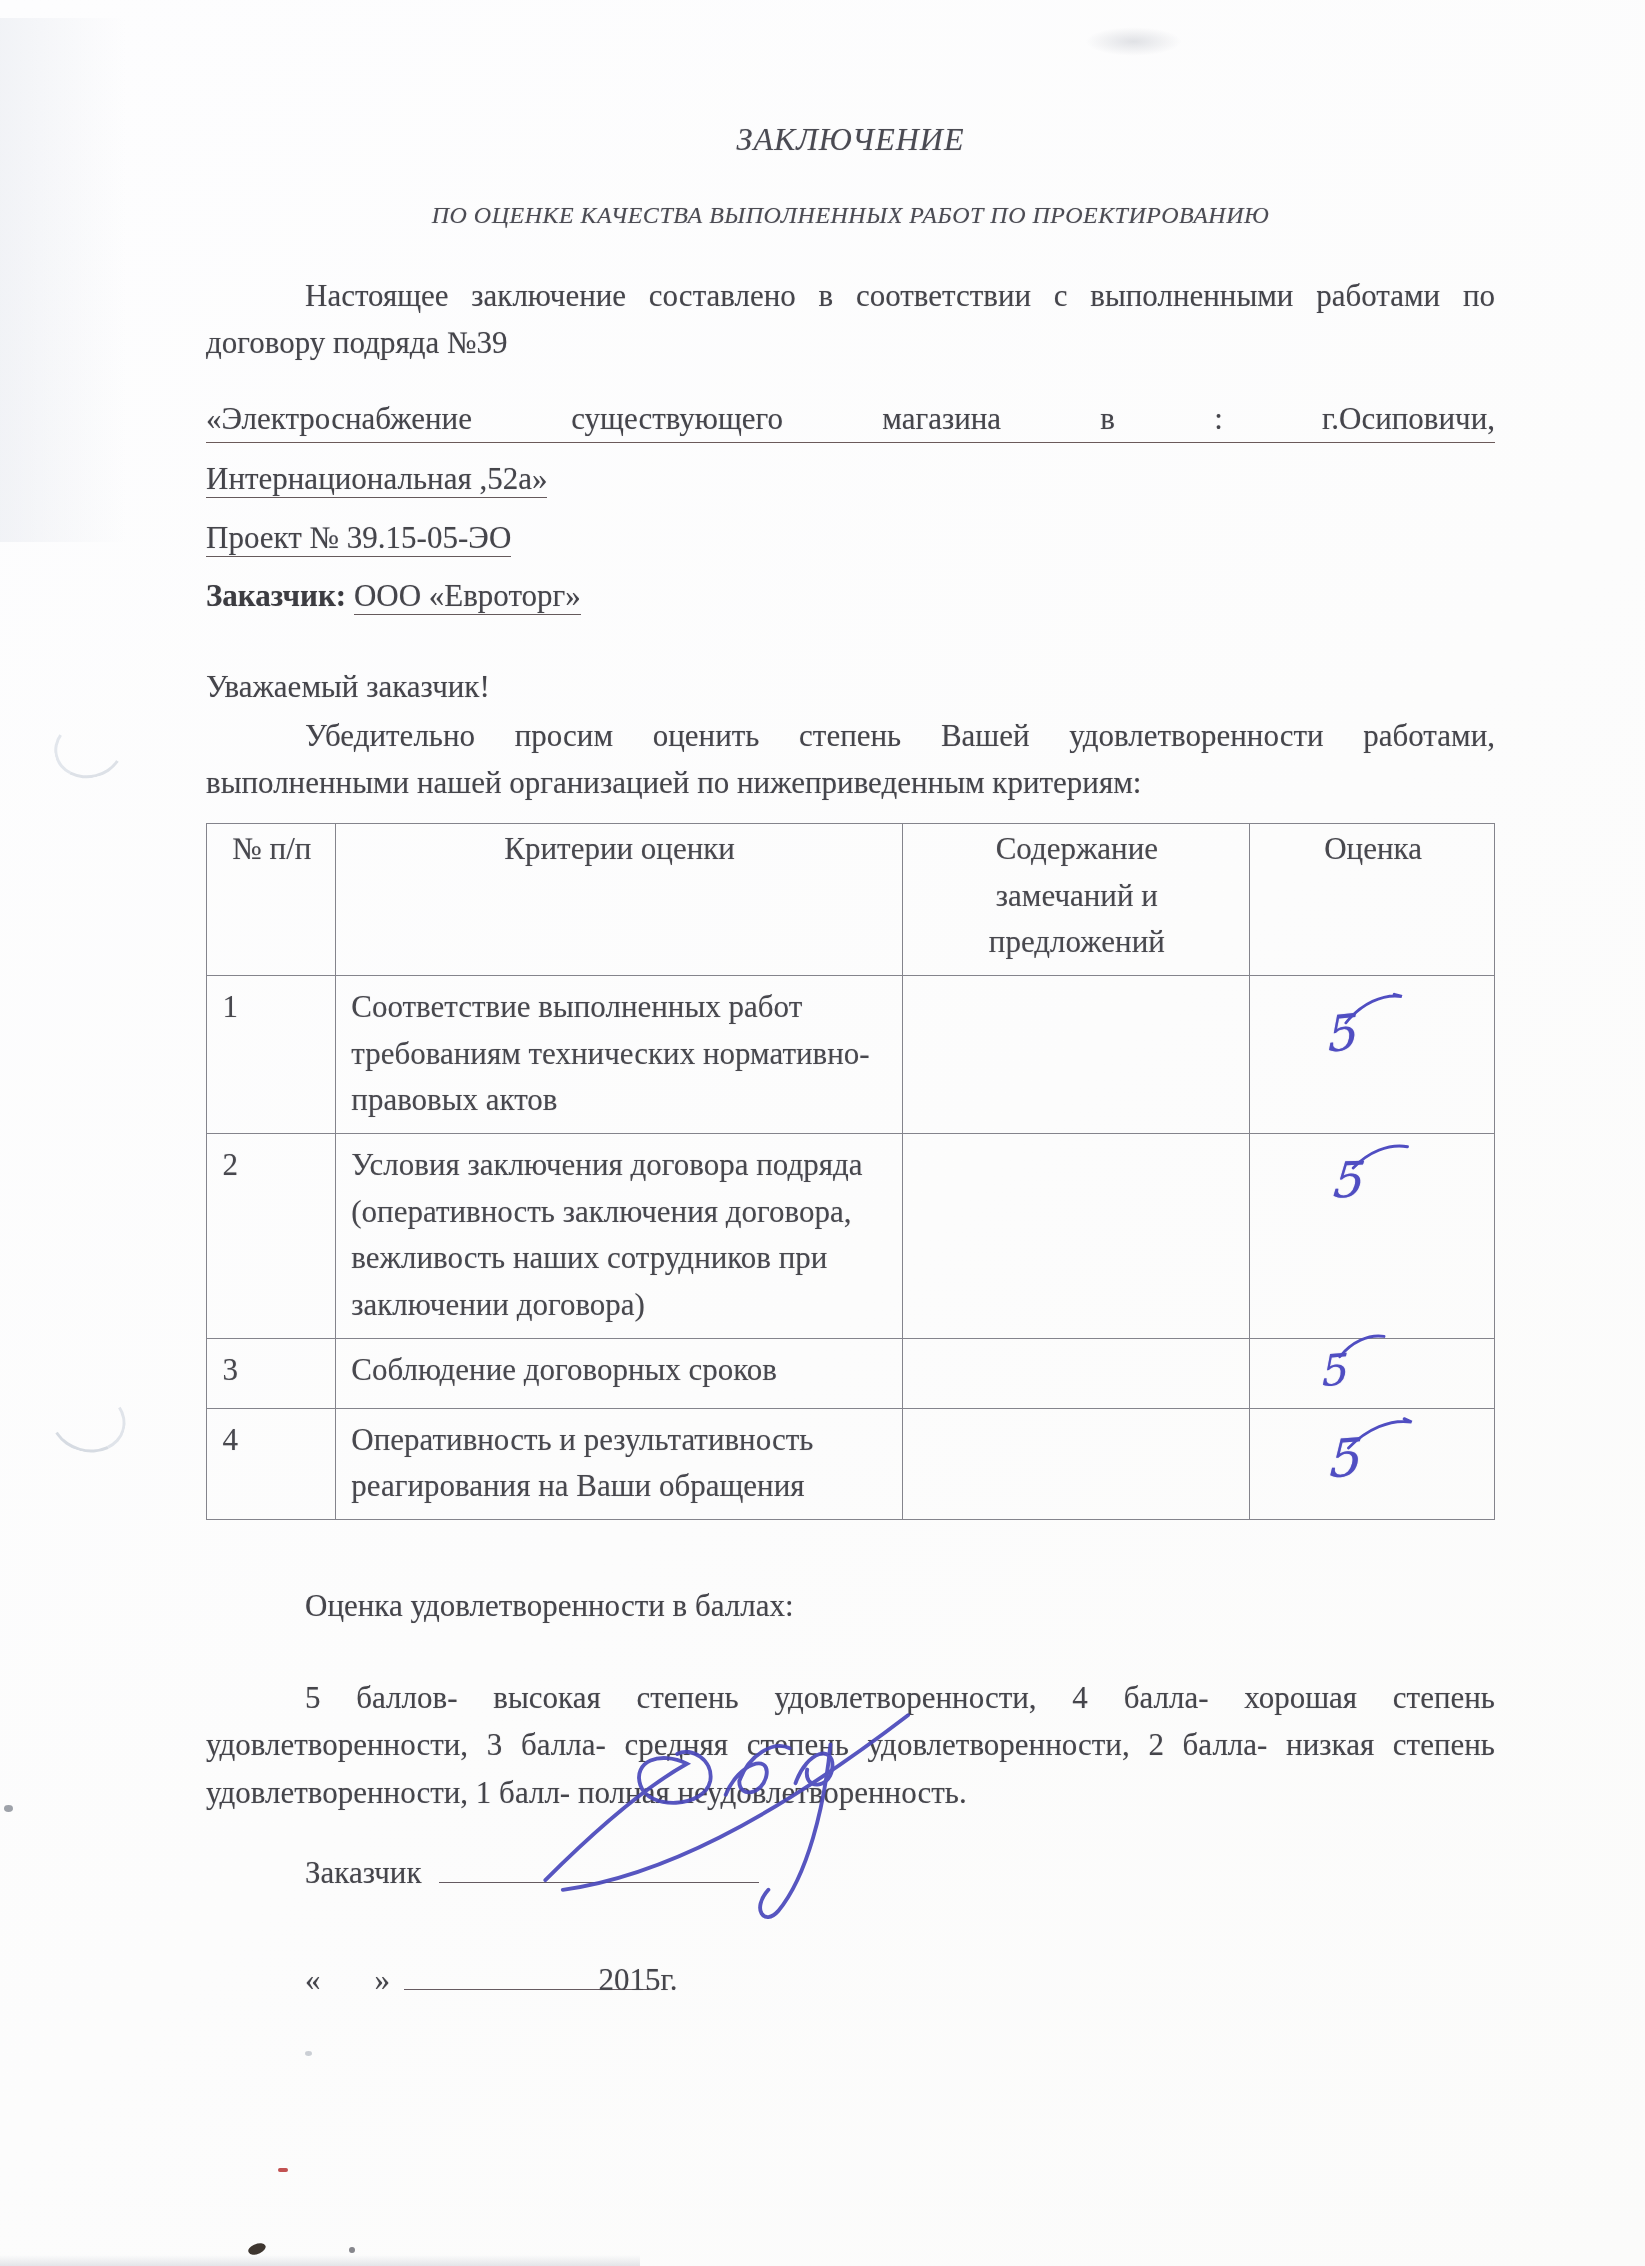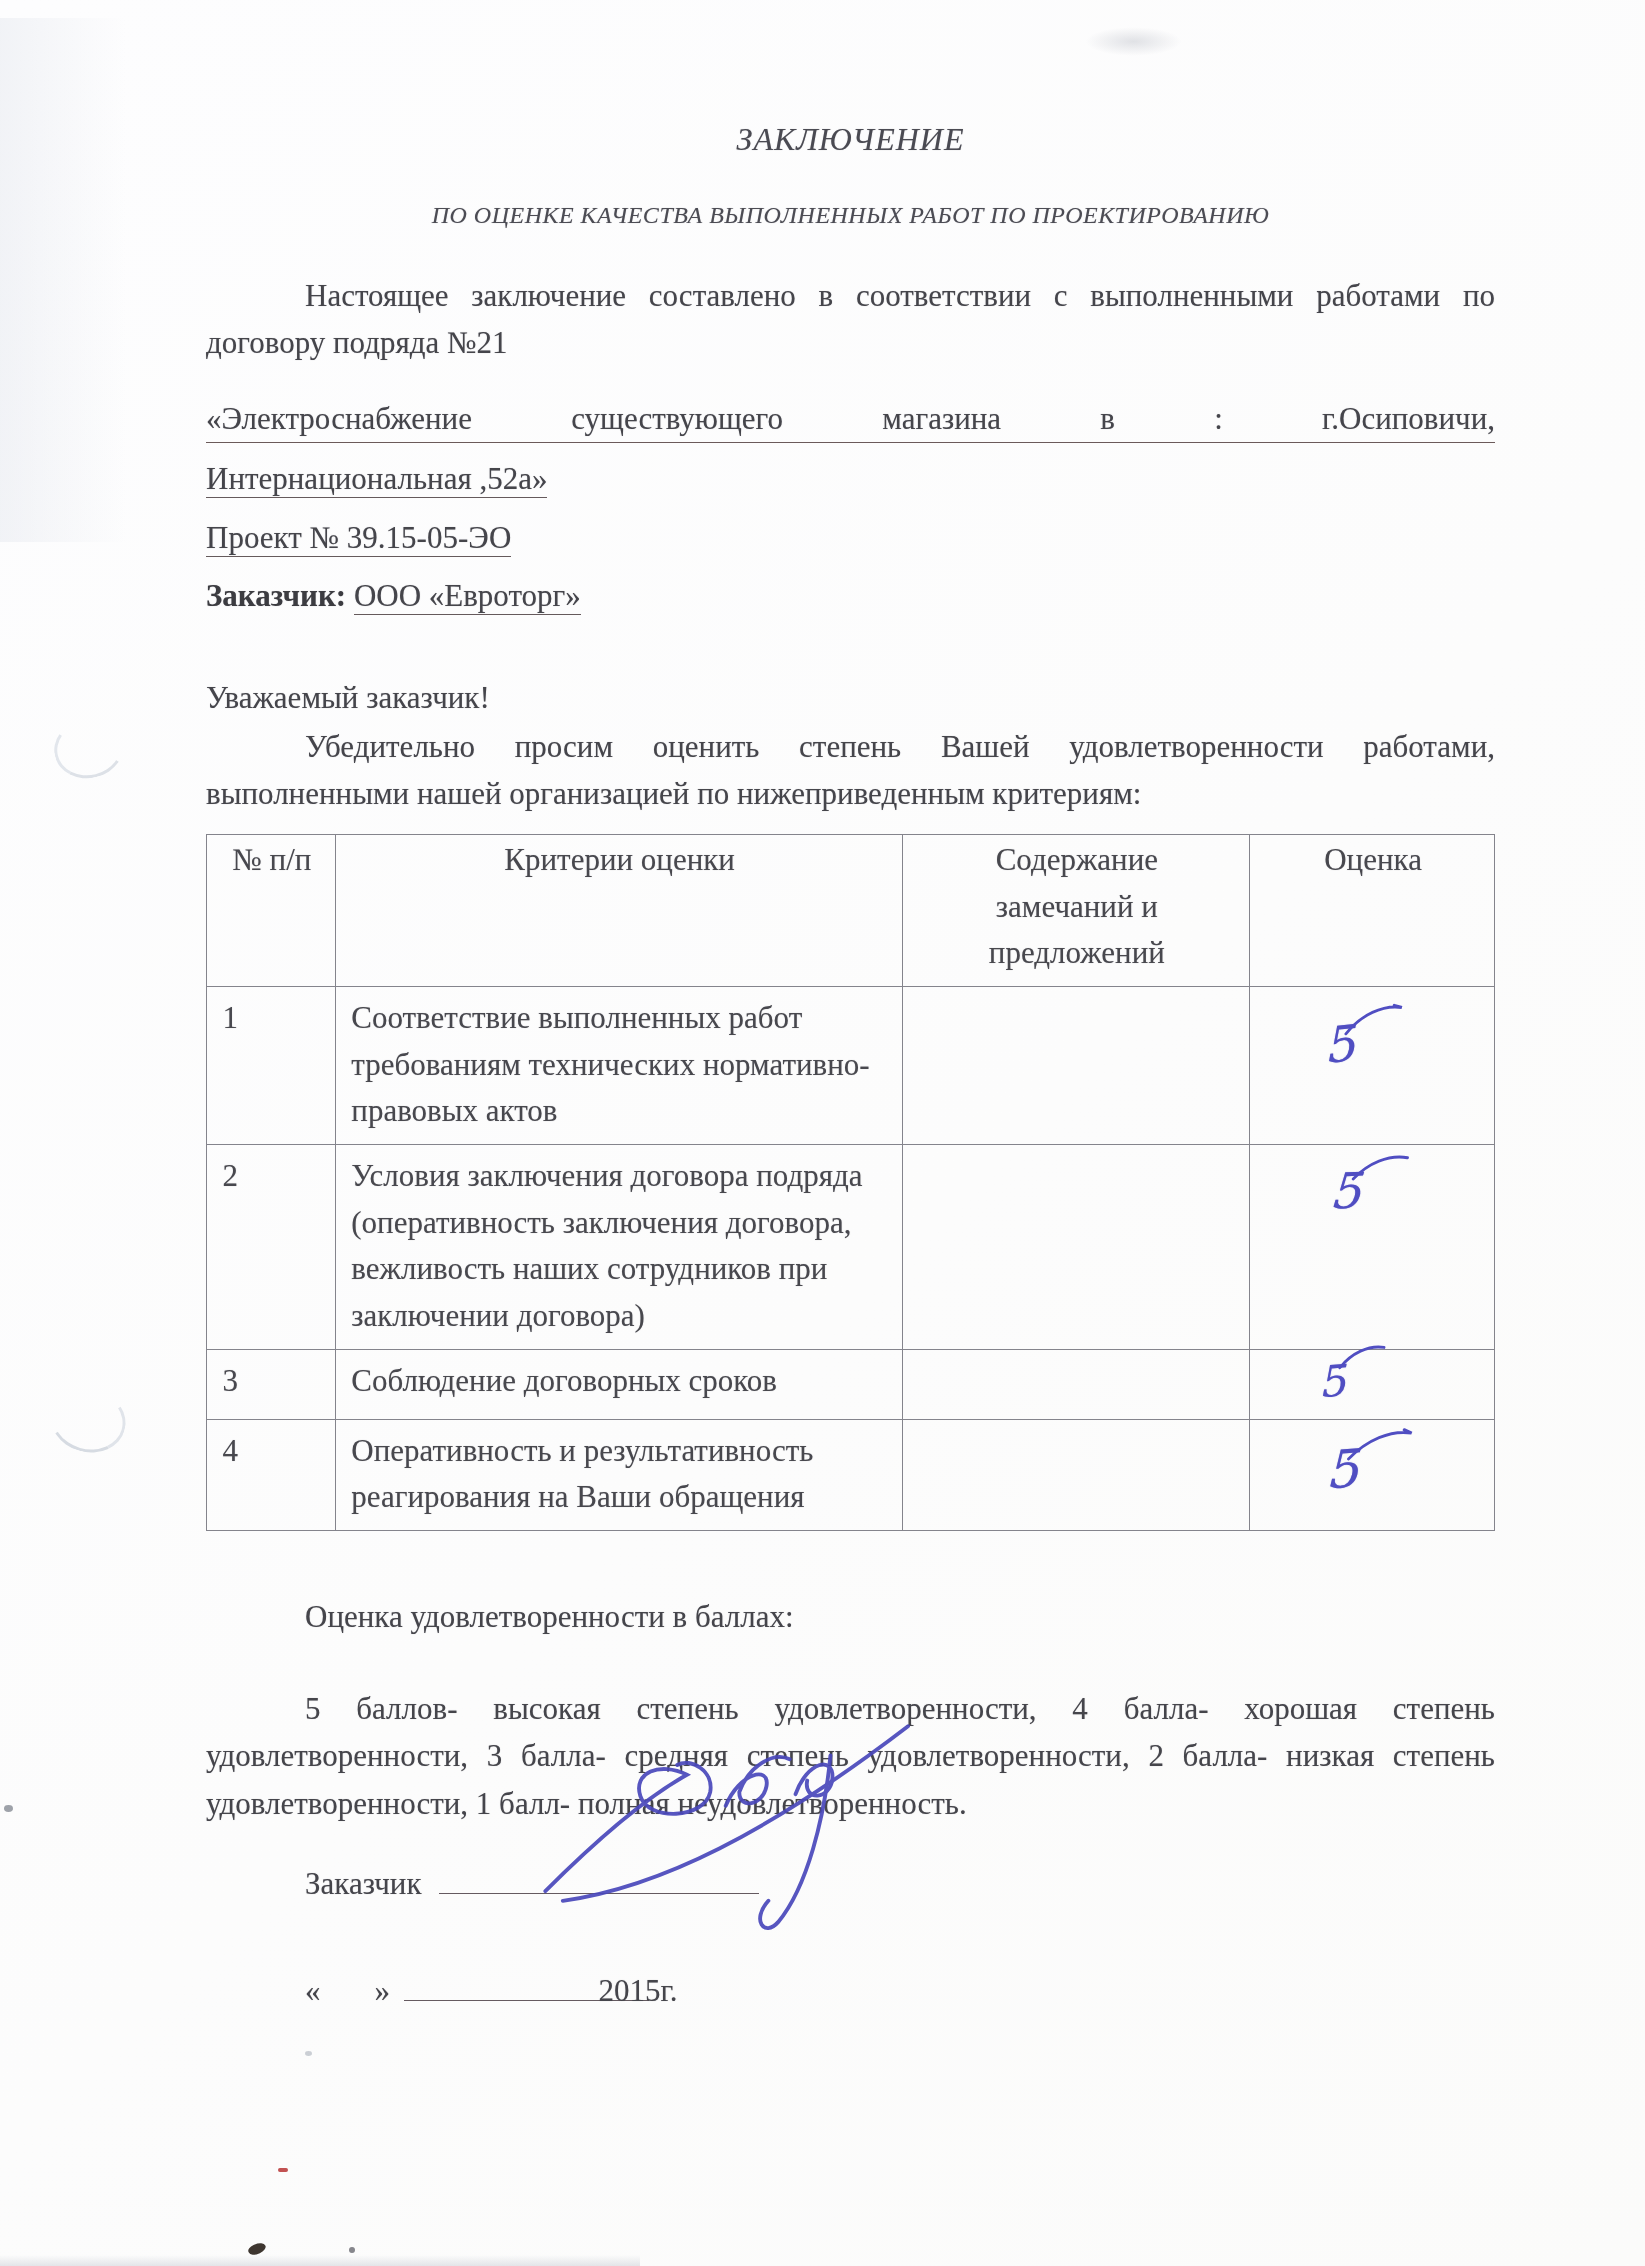--- a/index.html
+++ b/index.html
@@ -39,21 +39,21 @@
     padding-bottom:1px;
   }
   .spread{
     text-align:justify;
     text-align-last:justify;
     border-bottom:1.9px solid #6b5a5a;
     padding-bottom:0;
     margin-bottom:11.6px;
   }
   .line-row{margin-bottom:11.6px;}
-  .customer-row{margin-bottom:54px;font-family:Liberation Serif, serif;}
+  .customer-row{margin-bottom:43px;font-family:Liberation Serif, serif;}
   .salutation{margin-bottom:1.9px;}
   .request{margin-bottom:17.5px;}
 
   table.eval{
     border-collapse:collapse;
     width:100%;
     margin:13.6px 0 0 0;
     table-layout:fixed;
     color:#48484e;
   }
@@ -167,21 +167,21 @@
   <div class="artifact speck-4"></div>
   <div class="artifact speck-5"></div>
   <div class="artifact bottom-band"></div>
 
   <div class="content">
 
     <h1 class="doc-title t-center">ЗАКЛЮЧЕНИЕ</h1>
 
     <h2 class="doc-subtitle t-center">ПО ОЦЕНКЕ КАЧЕСТВА ВЫПОЛНЕННЫХ РАБОТ ПО ПРОЕКТИРОВАНИЮ</h2>
 
-    <p class="para indent mb-intro">Настоящее заключение составлено в соответствии с выполненными работами по договору подряда №21</p>
+    <p class="para indent mb-intro">Настоящее заключение составлено в соответствии с выполненными работами по договору подряда №39</p>
 
 
     <div class="spread">«Электроснабжение существующего магазина в : г.Осиповичи,</div>
 
     <div class="line-row">
       <span class="uline">Интернациональная ,52а»</span>
     </div>
 
     <div class="line-row">
       <span class="uline">Проект № 39.15-05-ЭО</span>

